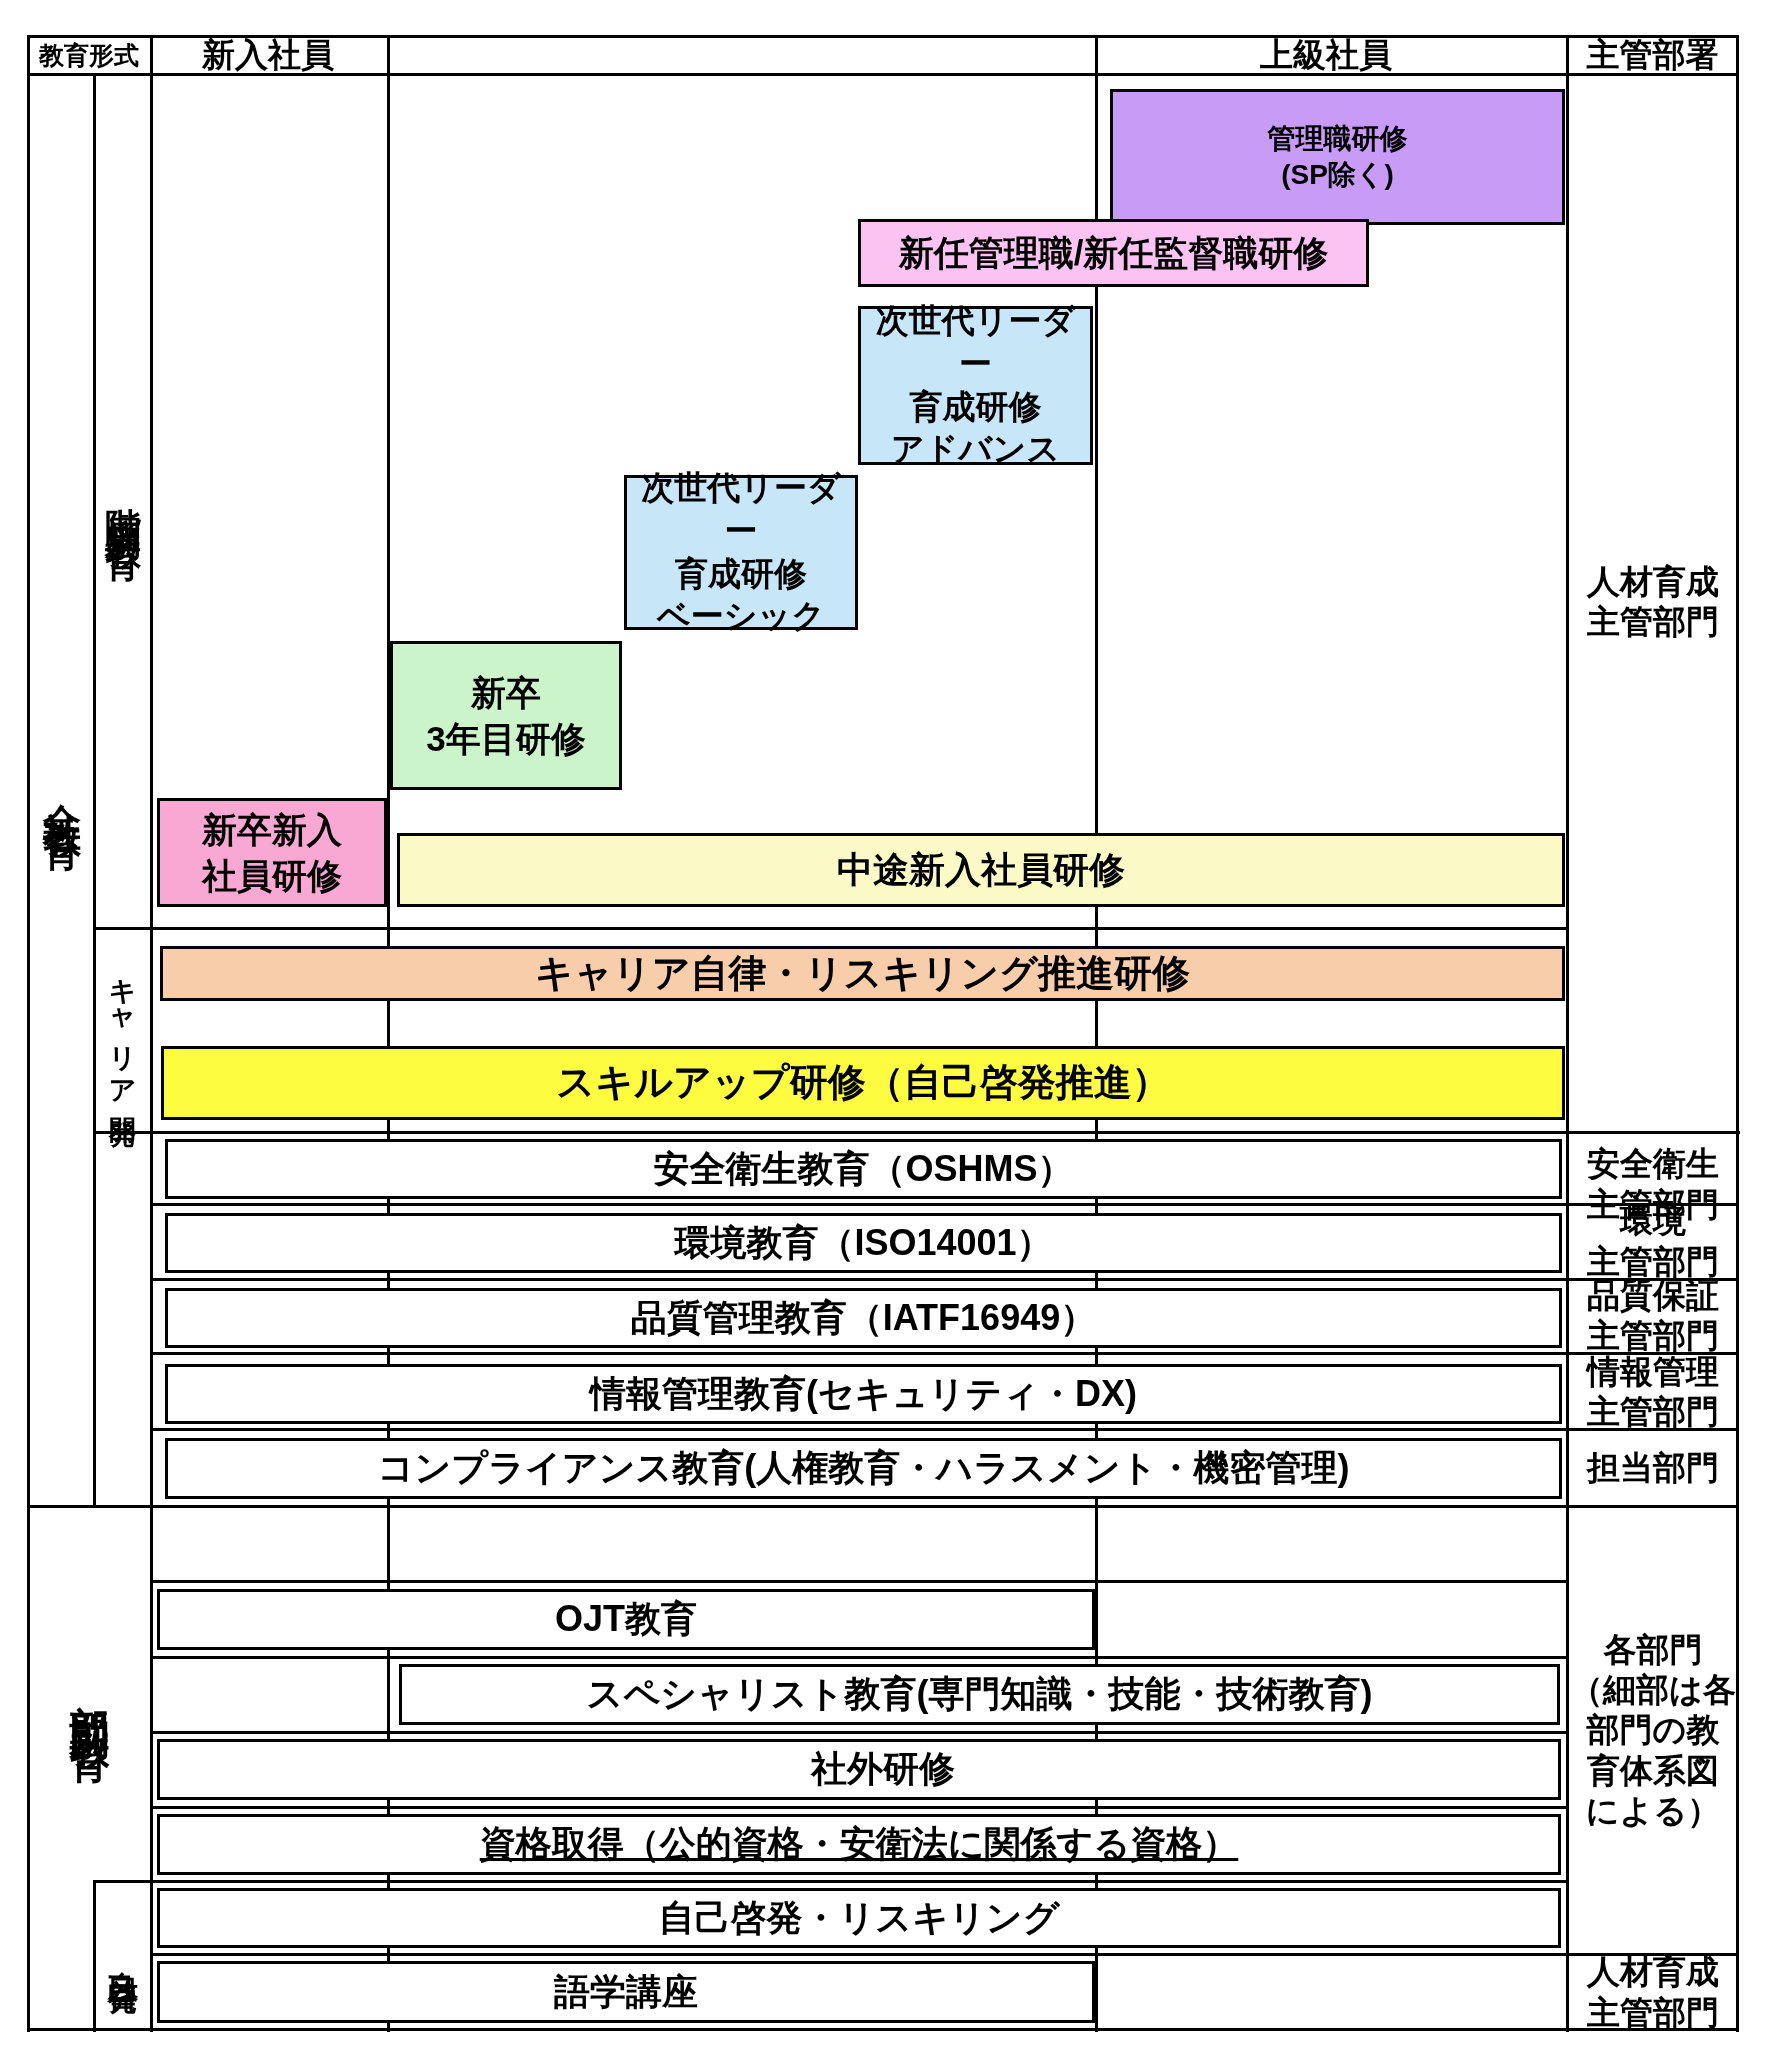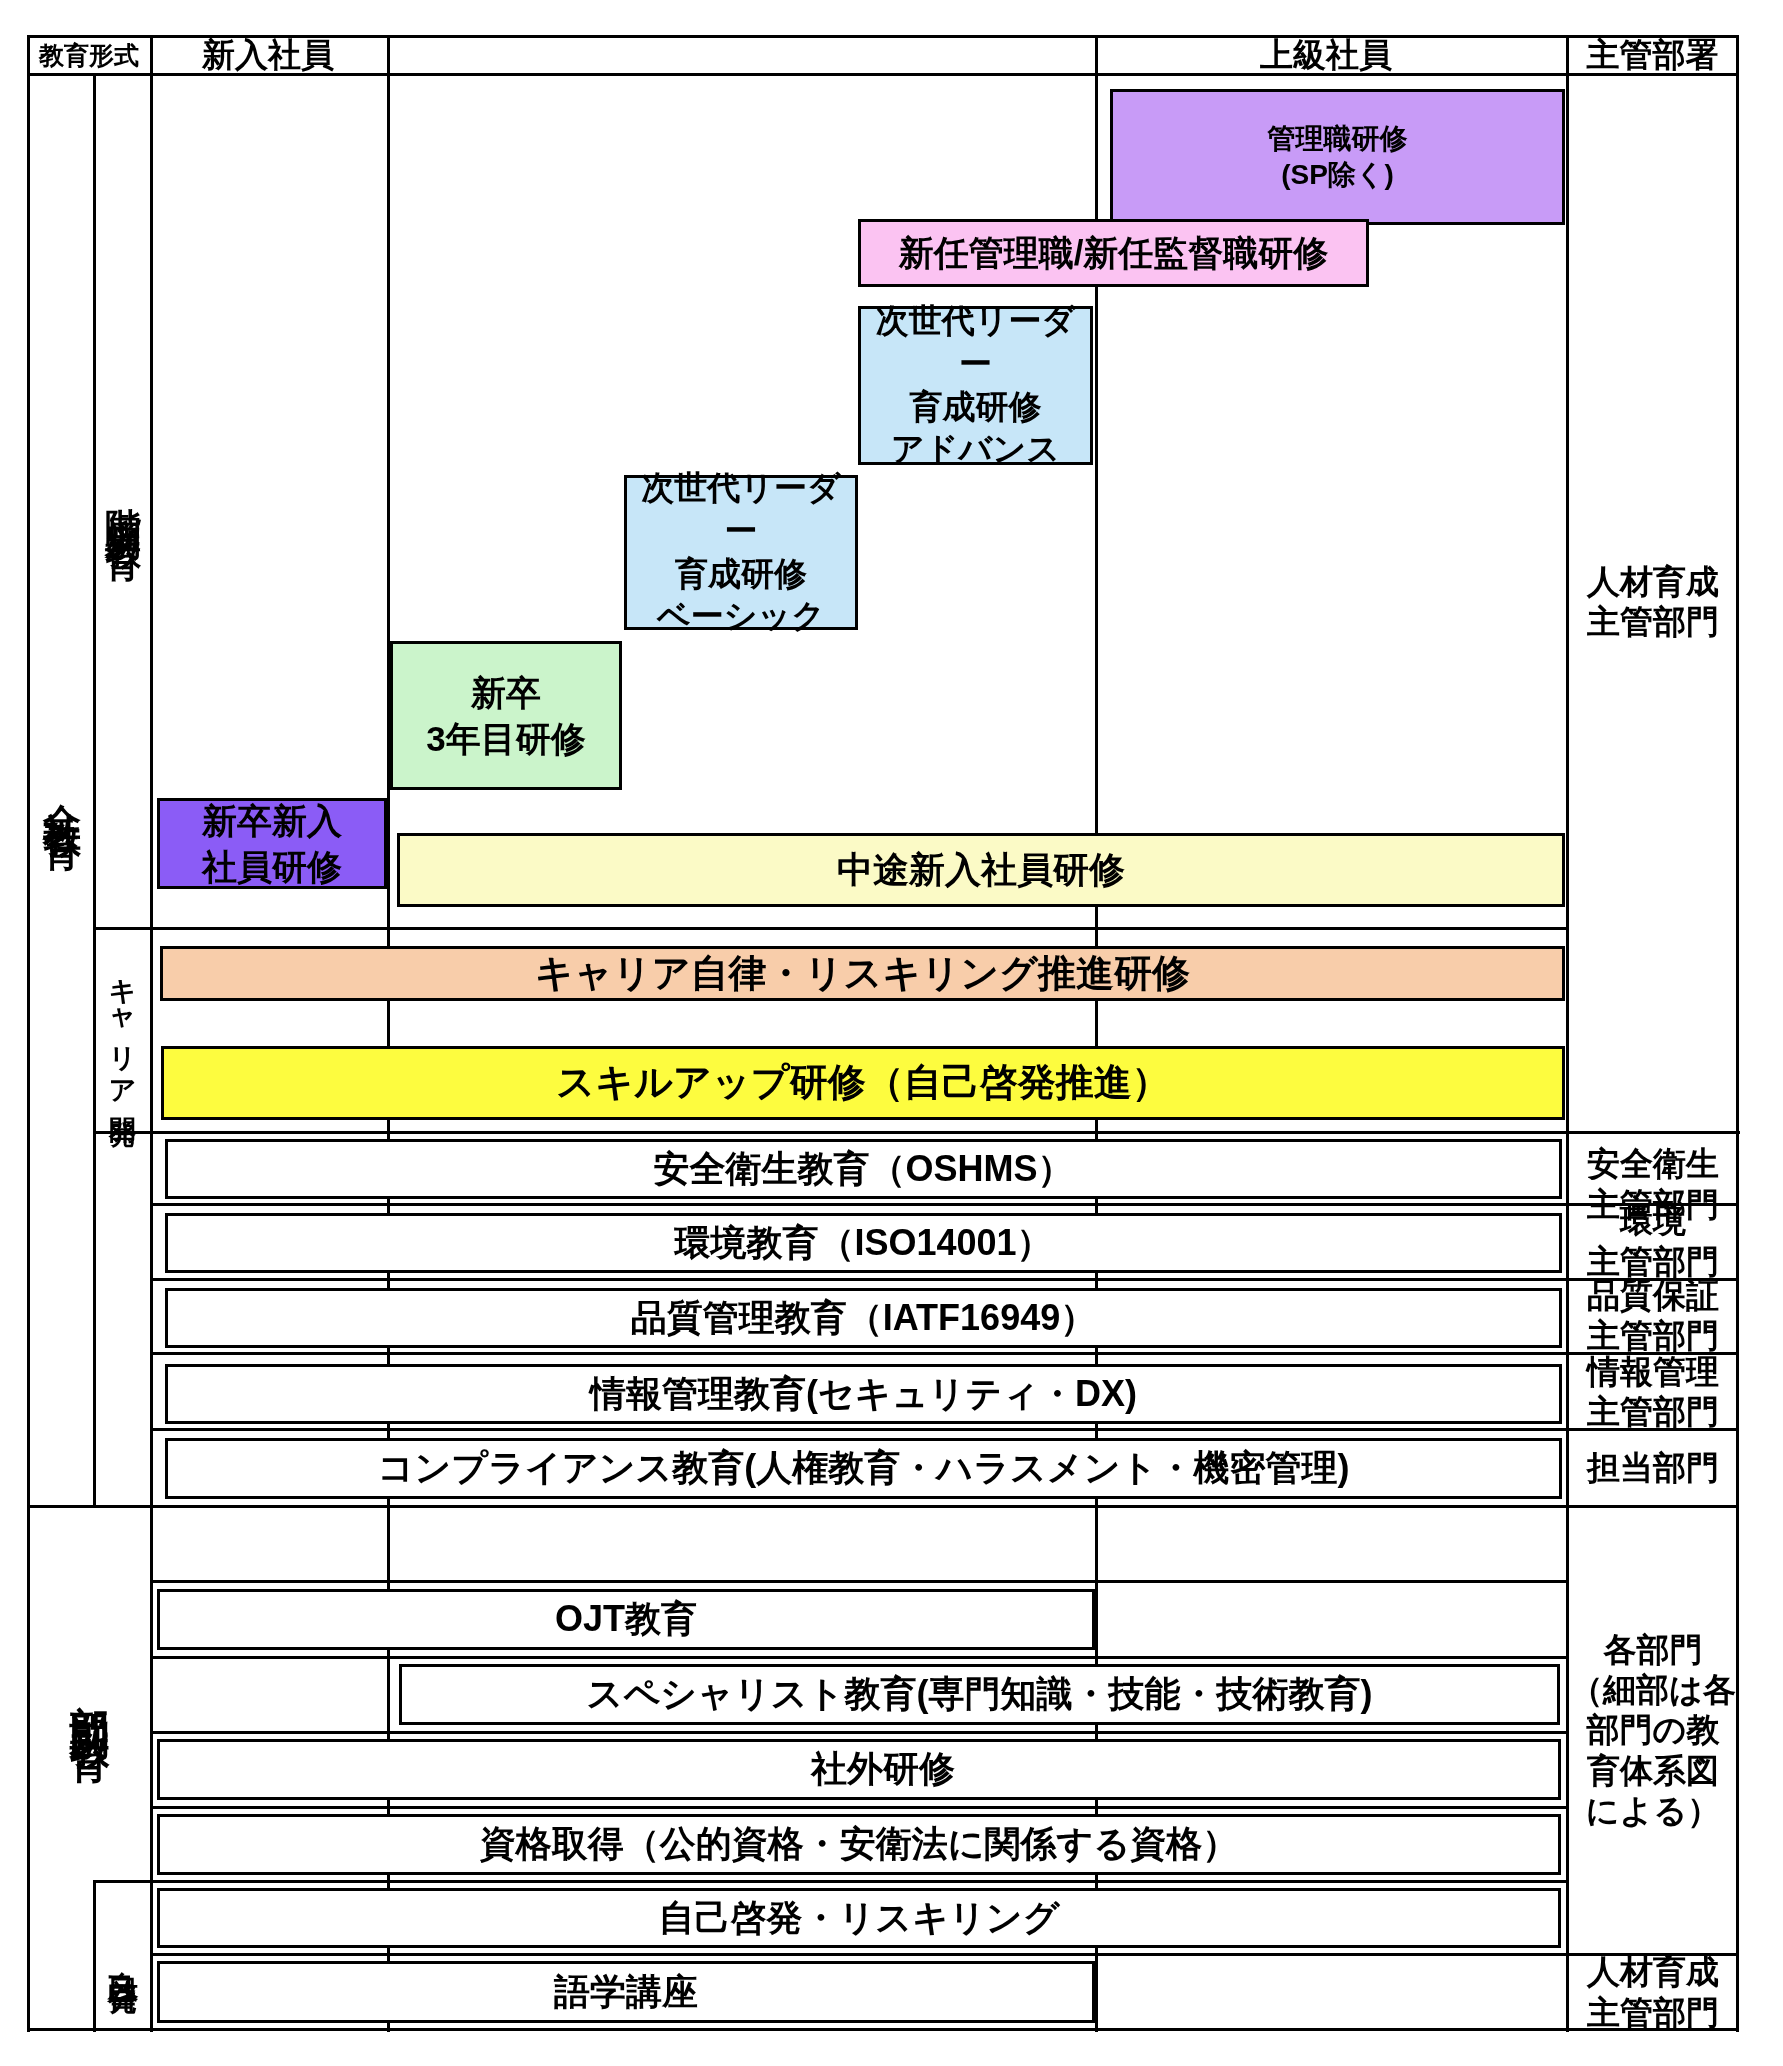--- a/index.html
+++ b/index.html
@@ -105,35 +105,35 @@
 (SP除く)</div>
   <div class="box" style="left: 858px; top: 219px; width: 511px; height: 68px; font-size: 35px; background: rgb(251, 195, 242);">新任管理職/新任監督職研修</div>
   <div class="box" style="left: 858px; top: 306px; width: 235px; height: 159px; font-size: 33px; background: rgb(199, 230, 248);">次世代リーダー
 育成研修
 アドバンス</div>
   <div class="box" style="left: 624px; top: 475px; width: 234px; height: 155px; font-size: 33px; background: rgb(199, 230, 248);">次世代リーダー
 育成研修
 ベーシック</div>
   <div class="box" style="left: 390px; top: 641px; width: 232px; height: 149px; font-size: 35px; background: rgb(203, 244, 203);">新卒
 3年目研修</div>
-  <div class="box" style="left: 157px; top: 798px; width: 230px; height: 91px; font-size: 35px; background: #8b5cf6;">新卒新入
+  <div class="box" style="left: 157px; top: 798px; width: 230px; height: 109px; font-size: 35px; background: #f9a8d4;">新卒新入
 社員研修</div>
   <div class="box" style="left: 397px; top: 833px; width: 1168px; height: 74px; font-size: 36px; background: rgb(251, 250, 198);">中途新入社員研修</div>
 
   <div class="box" style="left: 160px; top: 946px; width: 1405px; height: 55px; font-size: 38px; background: rgb(248, 205, 170);">キャリア自律・リスキリング推進研修</div>
   <div class="box" style="left: 161px; top: 1046px; width: 1404px; height: 74px; font-size: 38px; background: rgb(253, 252, 63);">スキルアップ研修（自己啓発推進）</div>
 
   <div class="box" style="left:165px;top:1139px;width:1397px;height:60px;font-size:36px;">安全衛生教育（OSHMS）</div>
   <div class="box" style="left:165px;top:1213px;width:1397px;height:60px;font-size:36px;">環境教育（ISO14001）</div>
   <div class="box" style="left:165px;top:1288px;width:1397px;height:60px;font-size:36px;">品質管理教育（IATF16949）</div>
   <div class="box" style="left:165px;top:1364px;width:1397px;height:60px;font-size:36px;">情報管理教育(セキュリティ・DX)</div>
   <div class="box" style="left:165px;top:1438px;width:1397px;height:61px;font-size:36px;">コンプライアンス教育(人権教育・ハラスメント・機密管理)</div>
 
   <div class="box" style="left:157px;top:1589px;width:938px;height:61px;font-size:36px;">OJT教育</div>
   <div class="box" style="left:399px;top:1664px;width:1161px;height:61px;font-size:36px;">スペシャリスト教育(専門知識・技能・技術教育)</div>
   <div class="box" style="left:157px;top:1739px;width:1404px;height:61px;font-size:36px;padding-left:48px;">社外研修</div>
-  <div class="box" style="left:157px;top:1814px;width:1404px;height:61px;font-size:36px;">資格取得（公的資格・安衛法に関係する資格）</div>
+  <div class="box" style="left:157px;top:1814px;width:1404px;height:61px;font-size:36px;text-decoration:underline;">資格取得（公的資格・安衛法に関係する資格）</div>
 
   <div class="box" style="left:157px;top:1888px;width:1404px;height:60px;font-size:36px;">自己啓発・リスキリング</div>
   <div class="box" style="left:157px;top:1961px;width:938px;height:62px;font-size:36px;">語学講座</div>
 
 </div>
 
 
 </body></html>

